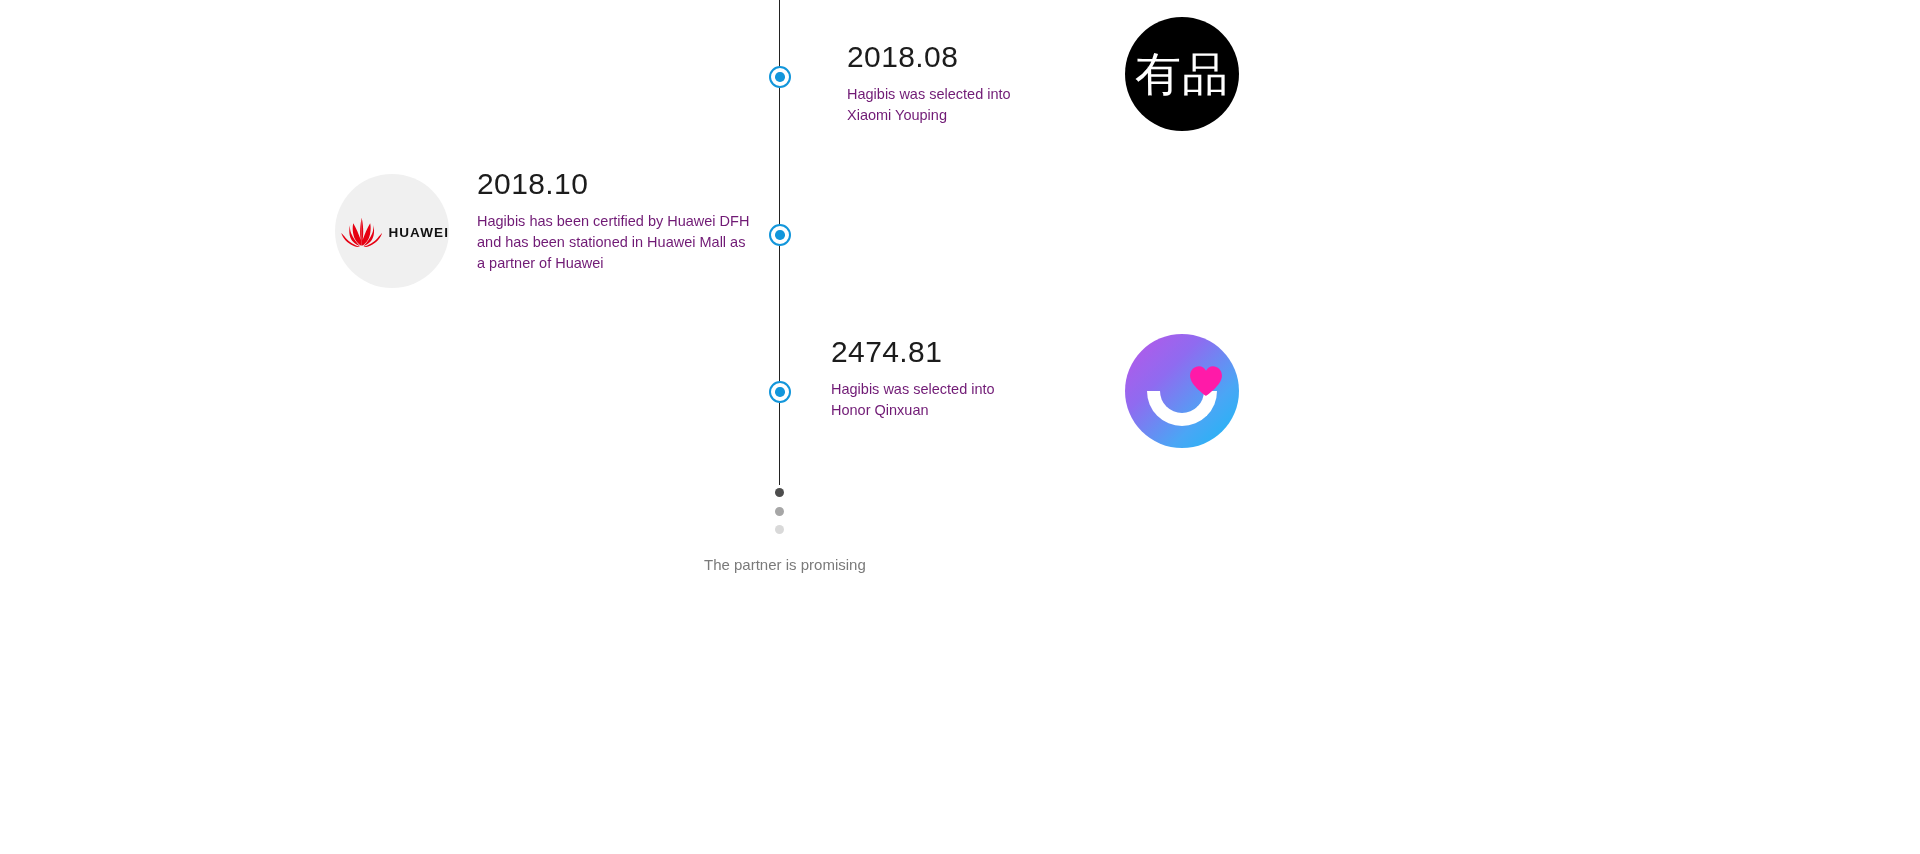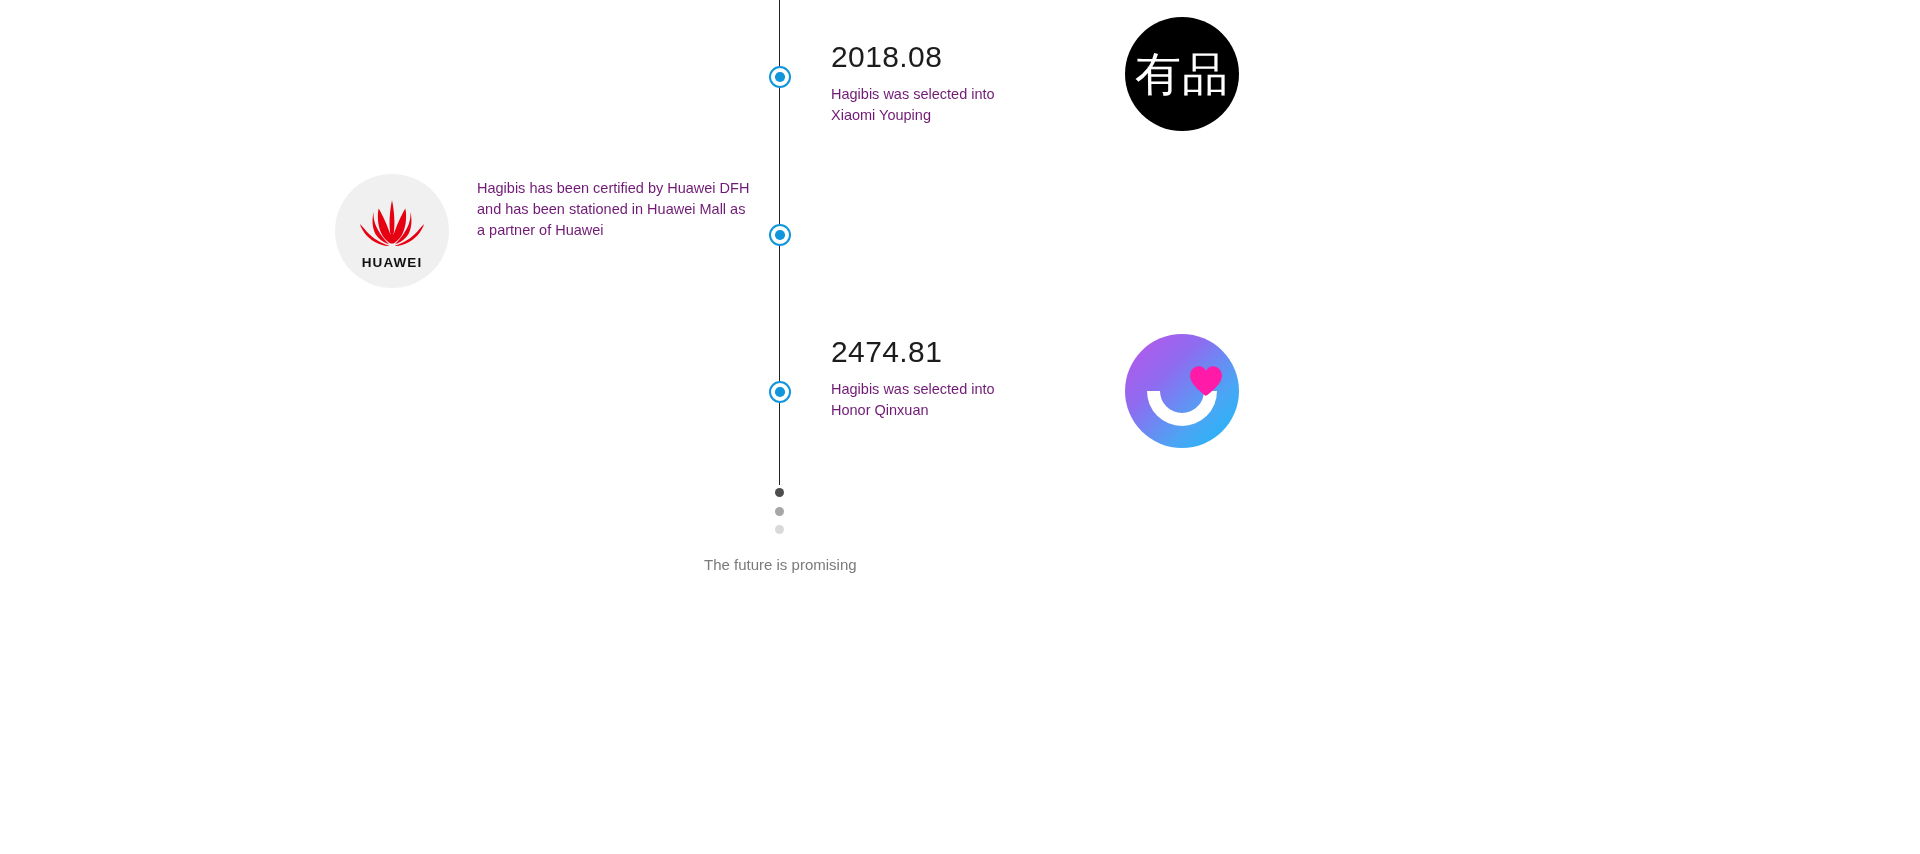--- a/index.html
+++ b/index.html
@@ -70,21 +70,21 @@
   .event-desc {
     font-size: 14.5px;
     color: #701a75;
     line-height: 21px;
     margin-top: 11px;
     white-space: pre-line;
   }
 
   
   .event-right { left: 831px; }
-  .event-right.ev-2018-08 { top: 40px; }
+  .event-right.ev-2018-08 { top: 40px; margin-left: 16px; }
   .event-right.ev-2019-06 { top: 335px; }
 
   
   .event-left { left: 477px; top: 167px; }
   .event-left .event-desc { width: 276px; }
 
   
   .logo {
     position: absolute;
     width: 114px;
@@ -135,21 +135,21 @@
     width: 34px;
     height: 32px;
   }
 
   
   .logo-huawei {
     left: 335px;
     top: 174px;
     background: #f0f0f0;
     display: flex;
-    flex-direction: column;
+    flex-direction: row;
     align-items: center;
     justify-content: center;
   }
   .hw-mark { width: 84px; height: 56px; display:block; margin-top: 4px; }
   .hw-word {
     font-family: "Liberation Sans", sans-serif;
     font-size: 13.5px;
     font-weight: 700;
     letter-spacing: 1.1px;
     color: #111111;
@@ -211,20 +211,21 @@
         <path d="M34 22 C31 32 31 48 39 58 C45 65 52 68 56 69 C48 62 40 50 36 40 C34 34 33 27 34 22 Z"></path>
         <path d="M86 22 C89 32 89 48 81 58 C75 65 68 68 64 69 C72 62 80 50 84 40 C86 34 87 27 86 22 Z"></path>
         <path d="M14 40 C18 52 28 63 40 68 C47 71 53 72 56 71 C45 68 32 60 24 51 C20 46 16 42 14 40 Z"></path>
         <path d="M106 40 C102 52 92 63 80 68 C73 71 67 72 64 71 C75 68 88 60 96 51 C100 46 104 42 106 40 Z"></path>
       </g>
     </svg>
     <span class="hw-word">HUAWEI</span>
   </div>
 
   <div class="event event-left">
+    <div class="event-date">2018.10</div>
     <div class="event-desc">Hagibis has been certified by Huawei DFH and has been stationed in Huawei Mall as a partner of Huawei</div>
   </div>
 
   <div class="event event-right ev-2019-06">
     <div class="event-date">2474.81</div>
     <div class="event-desc">Hagibis was selected into
 Honor Qinxuan</div>
   </div>
 
   <div class="logo logo-qinxuan">
@@ -233,15 +234,15 @@
       <path d="M16 29 C16 29 1 19 1 10 C1 4.5 5.2 1 9.4 1 C12.3 1 14.8 2.8 16 5.3 C17.2 2.8 19.7 1 22.6 1 C26.8 1 31 4.5 31 10 C31 19 16 29 16 29 Z" fill="#ff1aa8"></path>
     </svg>
   </div>
 
   <div class="tail-dots">
     <div class="tail-dot d1"></div>
     <div class="tail-dot d2"></div>
     <div class="tail-dot d3"></div>
   </div>
 
-  <div class="future-note">The future is promising</div>
+  <div class="future-note">The partner is promising</div>
 
 </div>
 
 </body></html>

